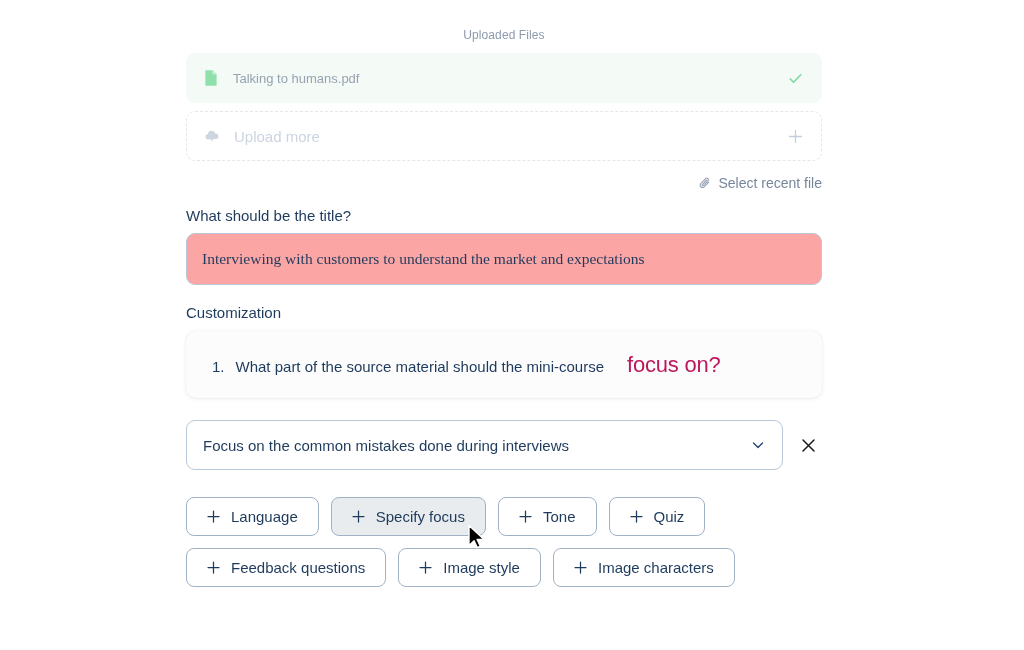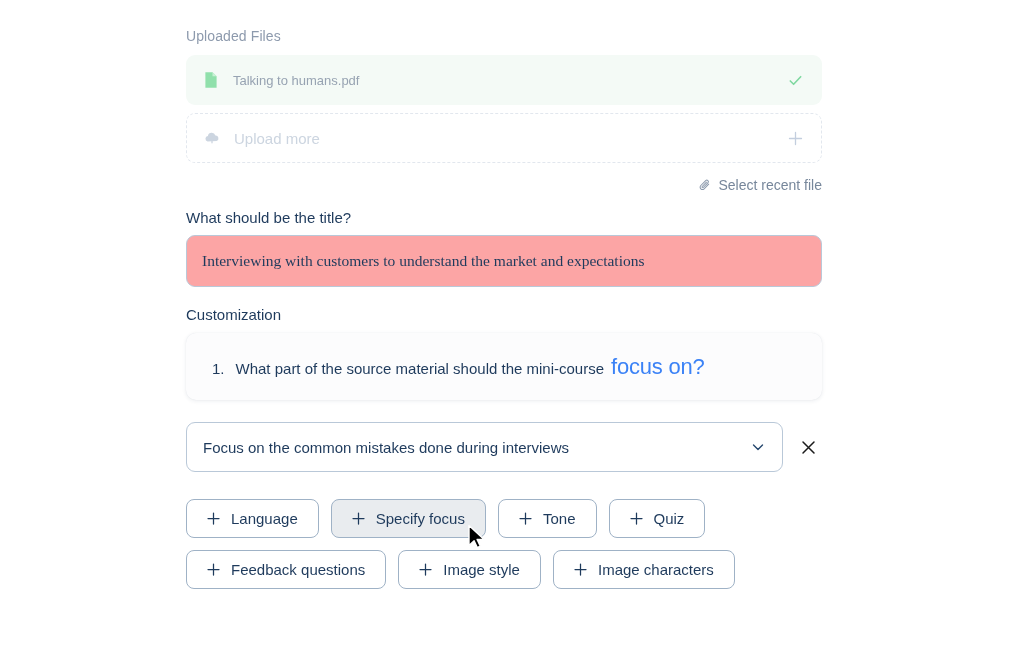--- a/index.html
+++ b/index.html
@@ -18,24 +18,25 @@
 
   .form-wrap {
     position: absolute;
     left: 186px;
     top: 28px;
     width: 636px;
   }
 
   
   .section-label {
-    font-size: 14px;
+    font-size: 12px;
     color: #8d9aad;
     letter-spacing: 0.1px;
     margin-bottom: 11px;
+    text-align: center;
   }
 
   .file-row {
     height: 50px;
     border-radius: 9px;
     background: #f4faf6;
     display: flex;
     align-items: center;
     padding: 0 18px 0 16px;
     box-sizing: border-box;
@@ -155,22 +156,22 @@
     flex: 0 0 auto;
     margin-right: 11px;
   }
   .q-text {
     font-size: 15px;
     color: #1e3a5c;
     line-height: 1.5;
   }
   .q-emph {
     font-size: 22px;
-    color: #3b82f6;
-    margin-left: 7px;
+    color: #be185d;
+    margin-left: 23px;
     letter-spacing: -0.2px;
   }
 
   
   .select-row {
     display: flex;
     align-items: center;
     margin-top: 22px;
   }
   .select-box {

